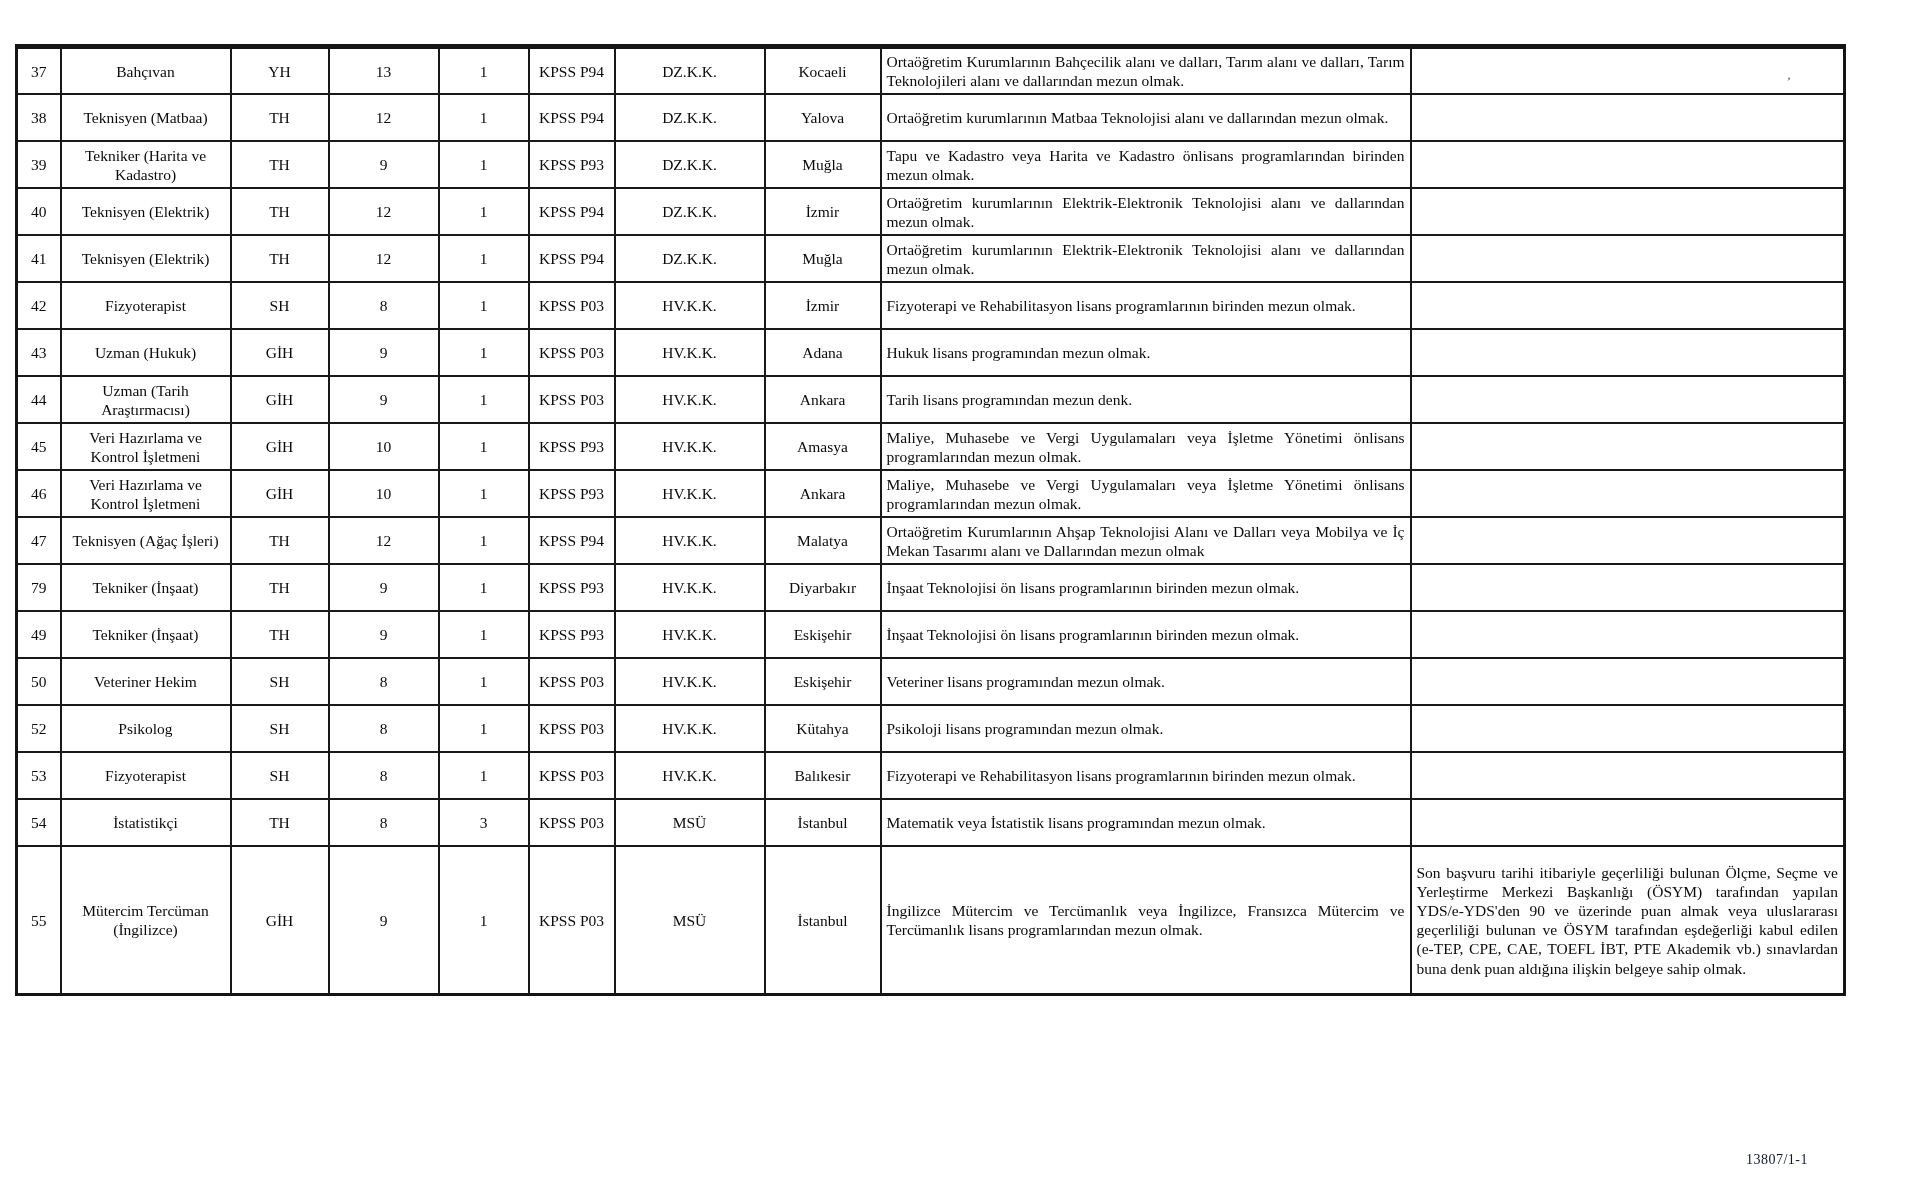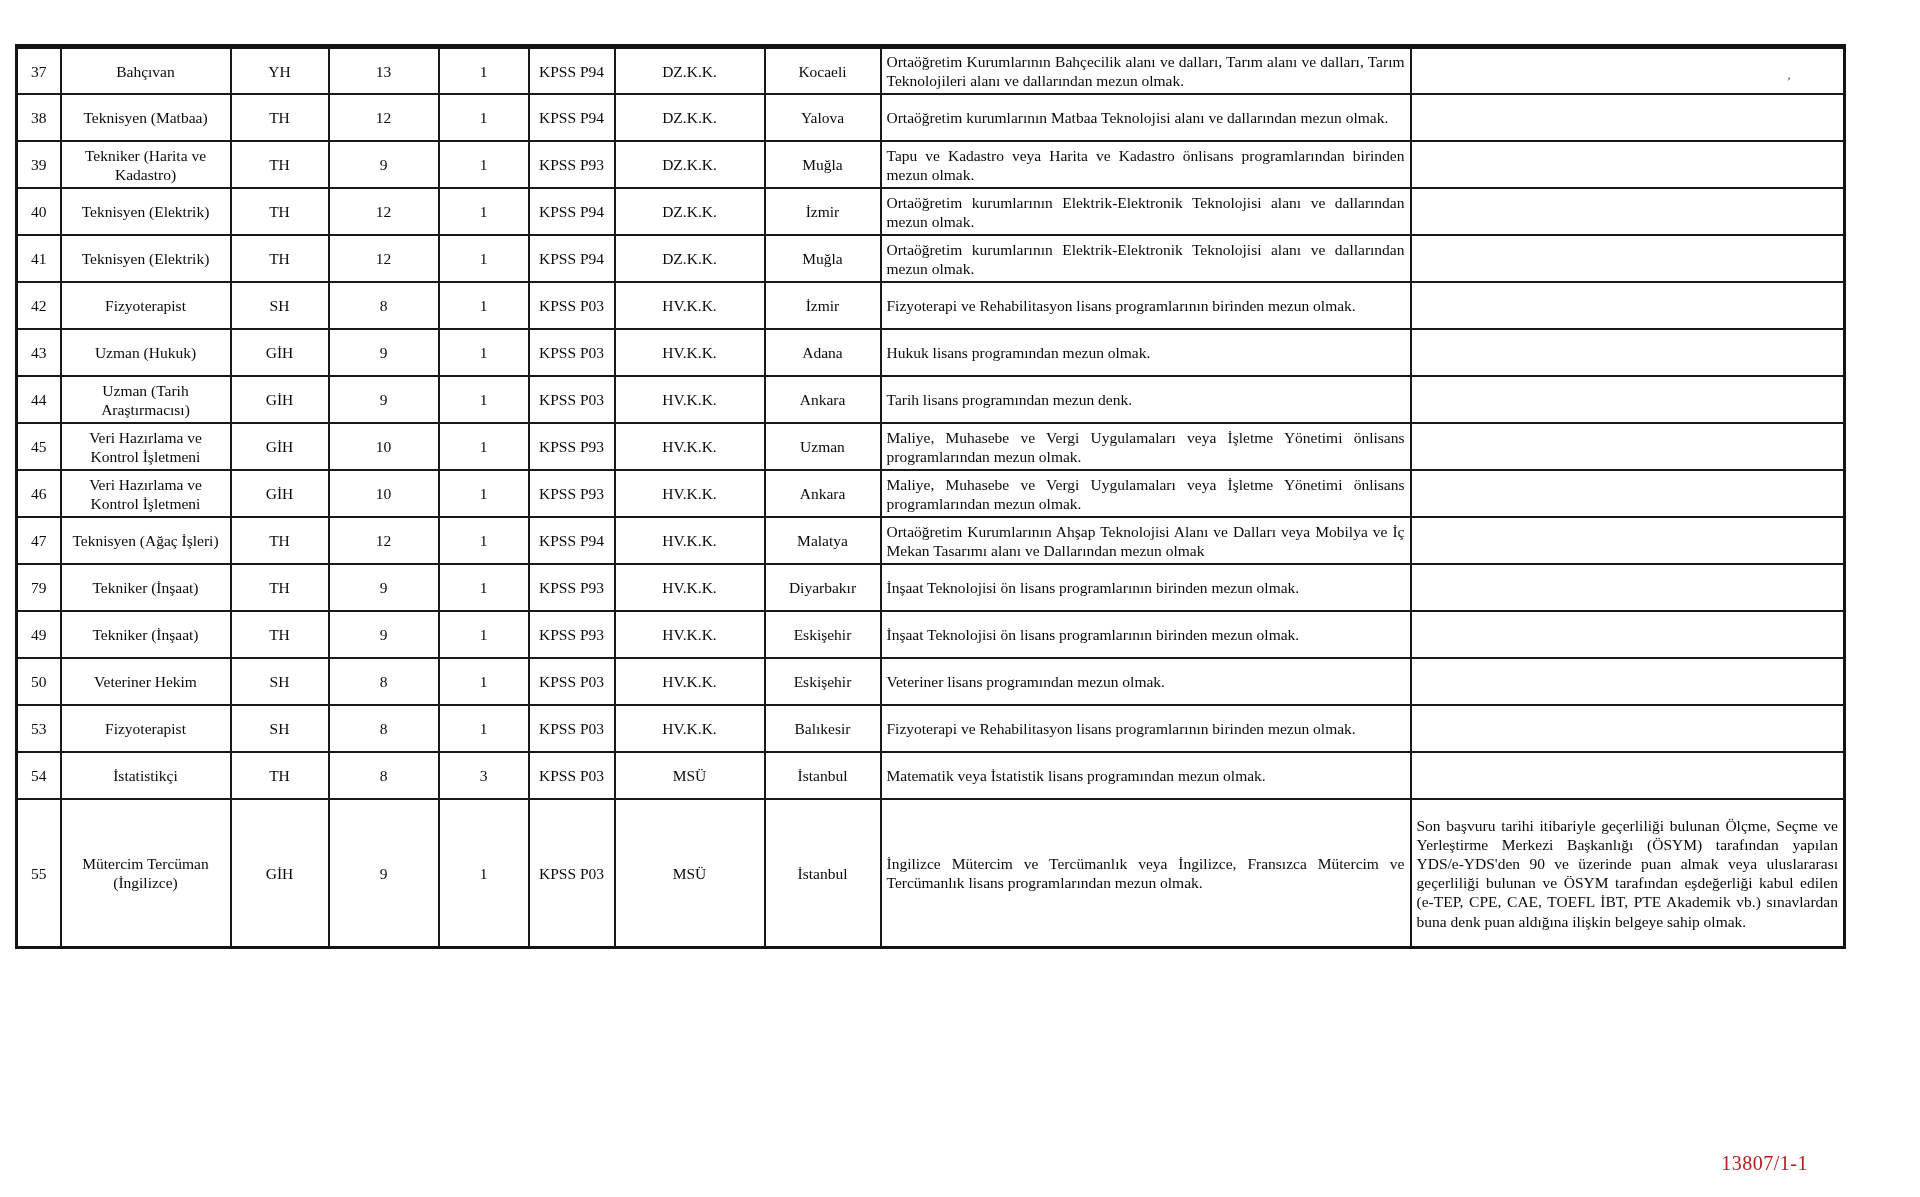--- a/index.html
+++ b/index.html
@@ -42,23 +42,23 @@
   table.positions { border: 3px solid #141414; border-top-width: 5px; }
   td.c-center { text-align: center; }
   td.c-text {
     text-align: justify;
     padding: 4px 9px 4px 9px;
   }
   .footer-code {
     position: absolute;
     right: 80px;
     top: 1136px;
-    font-size: 20px;
+    font-size: 14px;
     letter-spacing: 0.5px;
-    color: #b91c1c;
+    color: #0f172a;
   }
   
   .scan-mark {
     position: absolute;
     left: 1786px;
     top: 58px;
     font-size: 13px;
     color: #555;
     transform: rotate(12deg);
   }
@@ -179,21 +179,21 @@
           <td class="c-text"></td>
         </tr>
         <tr>
           <td class="c-center">45</td>
           <td class="c-center">Veri Hazırlama ve Kontrol İşletmeni</td>
           <td class="c-center">GİH</td>
           <td class="c-center">10</td>
           <td class="c-center">1</td>
           <td class="c-center">KPSS P93</td>
           <td class="c-center">HV.K.K.</td>
-          <td class="c-center">Uzman</td>
+          <td class="c-center">Amasya</td>
           <td class="c-text">Maliye, Muhasebe ve Vergi Uygulamaları veya İşletme Yönetimi önlisans programlarından mezun olmak.</td>
           <td class="c-text"></td>
         </tr>
         <tr>
           <td class="c-center">46</td>
           <td class="c-center">Veri Hazırlama ve Kontrol İşletmeni</td>
           <td class="c-center">GİH</td>
           <td class="c-center">10</td>
           <td class="c-center">1</td>
           <td class="c-center">KPSS P93</td>
@@ -241,20 +241,32 @@
         <tr>
           <td class="c-center">50</td>
           <td class="c-center">Veteriner Hekim</td>
           <td class="c-center">SH</td>
           <td class="c-center">8</td>
           <td class="c-center">1</td>
           <td class="c-center">KPSS P03</td>
           <td class="c-center">HV.K.K.</td>
           <td class="c-center">Eskişehir</td>
           <td class="c-text">Veteriner lisans programından mezun olmak.</td>
+          <td class="c-text"></td>
+        </tr>
+        <tr>
+          <td class="c-center">52</td>
+          <td class="c-center">Psikolog</td>
+          <td class="c-center">SH</td>
+          <td class="c-center">8</td>
+          <td class="c-center">1</td>
+          <td class="c-center">KPSS P03</td>
+          <td class="c-center">HV.K.K.</td>
+          <td class="c-center">Kütahya</td>
+          <td class="c-text">Psikoloji lisans programından mezun olmak.</td>
           <td class="c-text"></td>
         </tr>
         <tr>
           <td class="c-center">53</td>
           <td class="c-center">Fizyoterapist</td>
           <td class="c-center">SH</td>
           <td class="c-center">8</td>
           <td class="c-center">1</td>
           <td class="c-center">KPSS P03</td>
           <td class="c-center">HV.K.K.</td>

